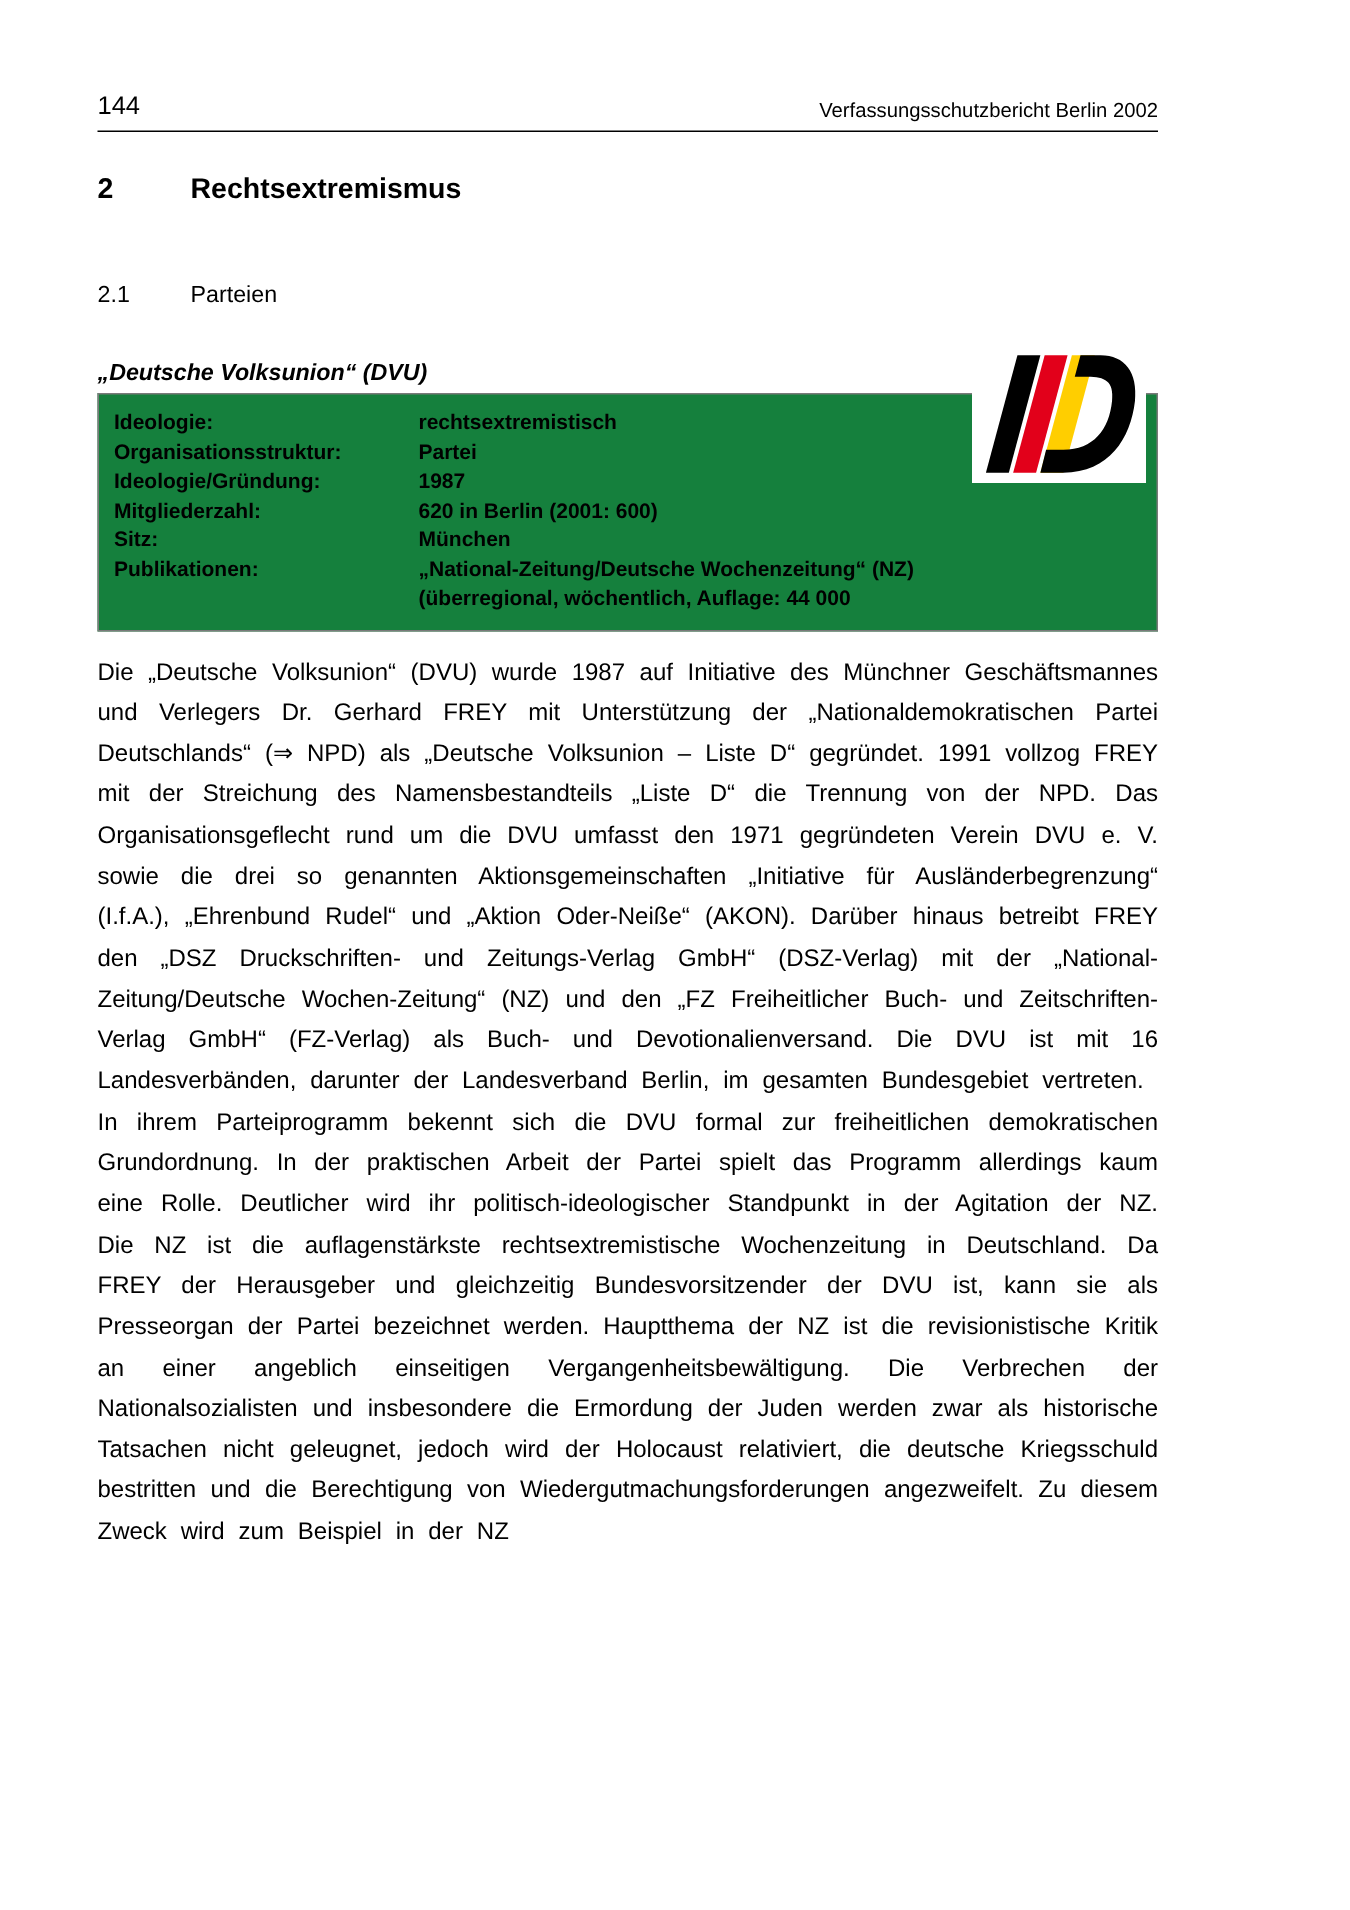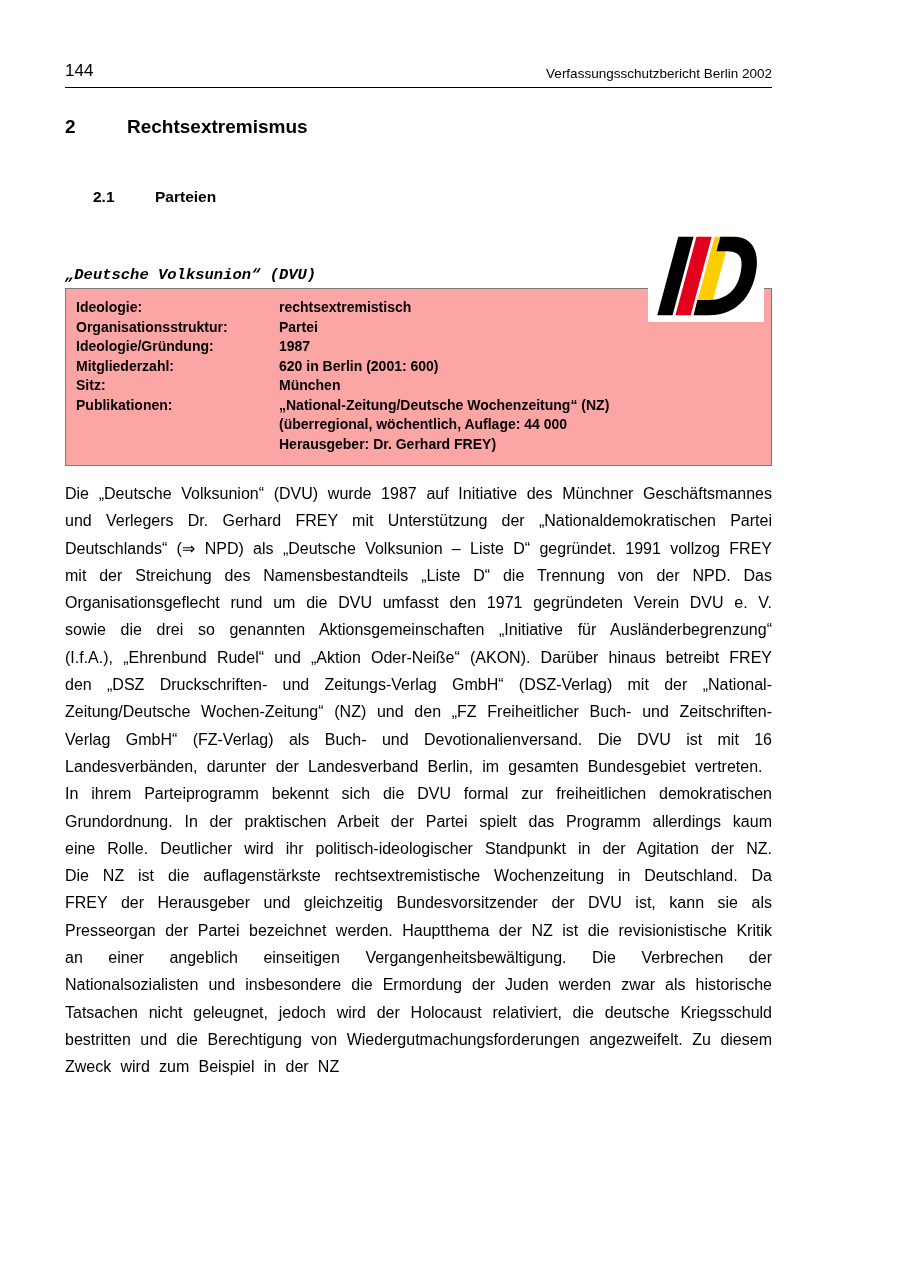--- a/index.html
+++ b/index.html
@@ -33,37 +33,35 @@
     margin-top: 28px;
     font-size: 19px;
     font-weight: bold;
     display: flex;
   }
   .h1 .num { width: 62px; flex: none; }
 
   .h2 {
     margin-top: 50px;
     font-size: 15.5px;
-    font-weight: bold;
+    font-weight: normal;
     display: flex;
-    margin-left: 28px;
   }
   .h2 .num { width: 62px; flex: none; }
 
   .entry-title {
-    margin-top: 60px;
+    margin-top: 34px;
     font-size: 15.5px;
     font-weight: bold;
     font-style: italic;
-    font-family: Liberation Mono, monospace;
   }
 
   .infobox {
     margin-top: 4px;
-    background: #fca5a5;
+    background: #15803d;
     border: 1px solid #7a7a7a;
     padding: 9px 10px 11px 10px;
     font-size: 14px;
     font-weight: bold;
     line-height: 19.5px;
   }
   .ib-row { display: flex; }
   .ib-label { width: 203px; flex: none; }
   .ib-values { flex: 1; }
 
@@ -142,21 +140,20 @@
       <div class="ib-label">Sitz:</div>
       <div class="ib-values">
           <div>München</div>
         </div>
     </div>
     <div class="ib-row">
       <div class="ib-label">Publikationen:</div>
       <div class="ib-values">
         <div>„National-Zeitung/Deutsche Wochenzeitung“ (NZ)</div>
         <div>(überregional, wöchentlich, Auflage: 44 000</div>
-        <div>Herausgeber: Dr. Gerhard FREY)</div>
       </div>
     </div>
   </div>
 
   <div class="logo">
     <svg width="108" height="86" viewBox="0 0 110 90" aria-hidden="true">
       <polygon points="26,4 42,4 20,86 4,86" fill="#000000"></polygon>
       <polygon points="45,4 61,4 39,86 23,86" fill="#e2001a"></polygon>
       <polygon points="64,4 80,4 58,86 42,86" fill="#ffce00"></polygon>
       <path d="M 70 4 L 84 4 C 101 4 110 16 108 36 C 105 62 90 86 58 86 L 42 86 L 46 70 L 58 70 C 79 70 90 56 92 36 C 93.5 22 87 19 75 19 L 66 19 Z" fill="#000000"></path>

